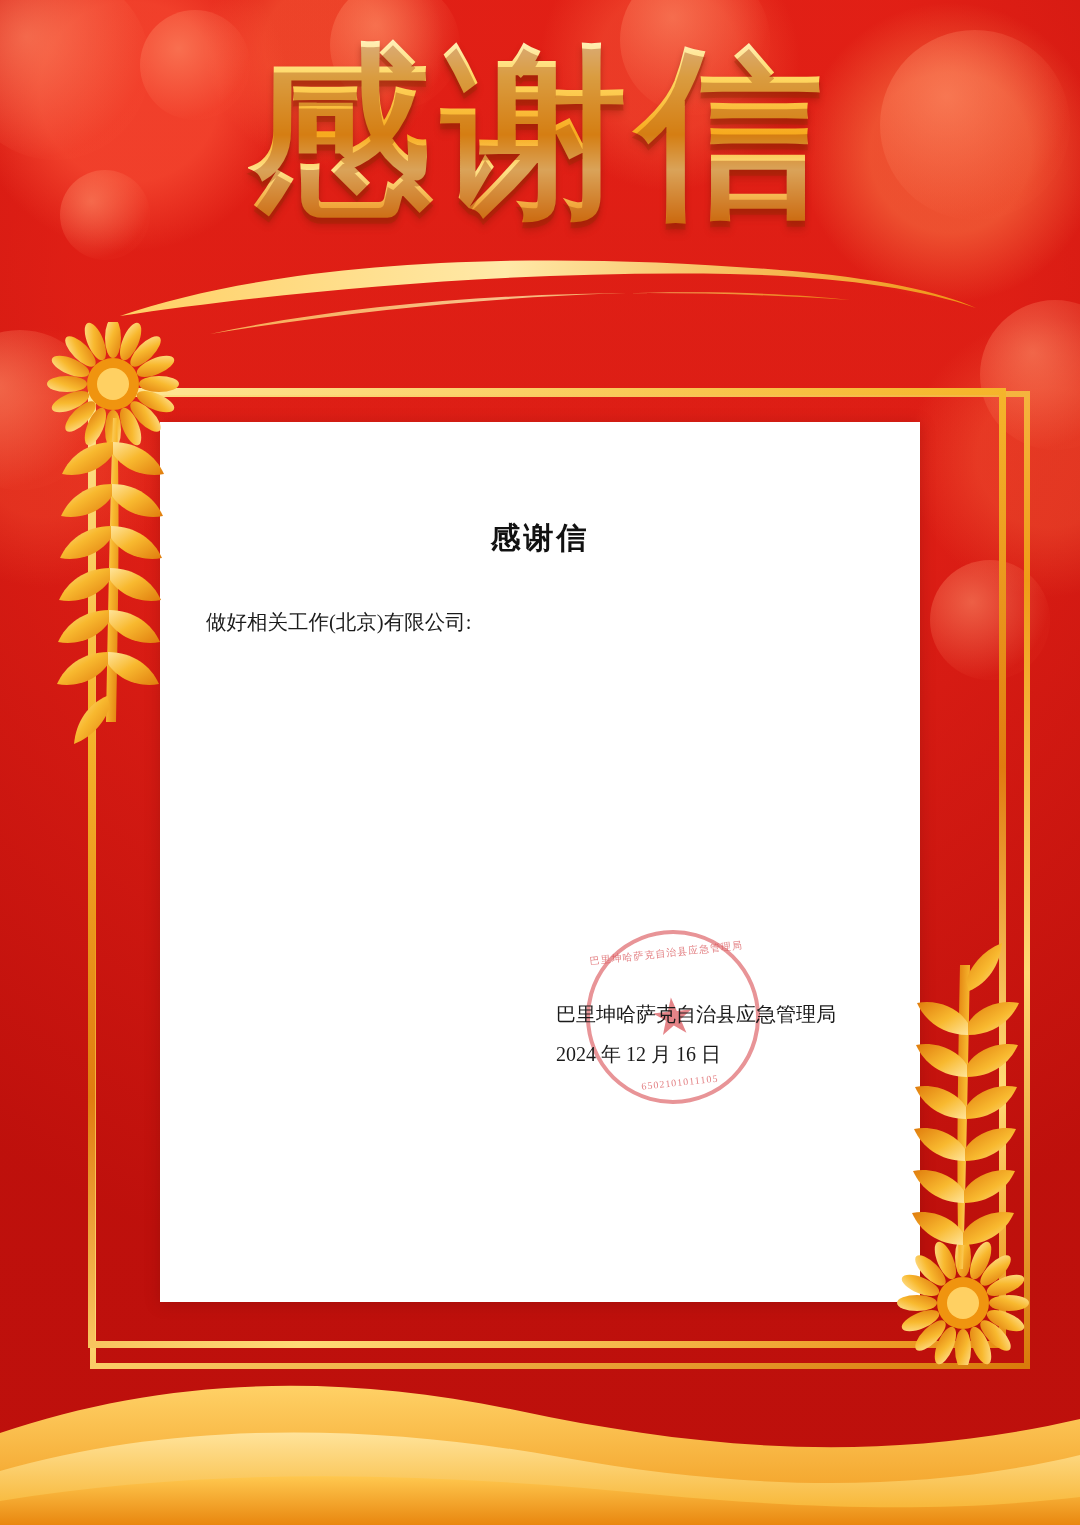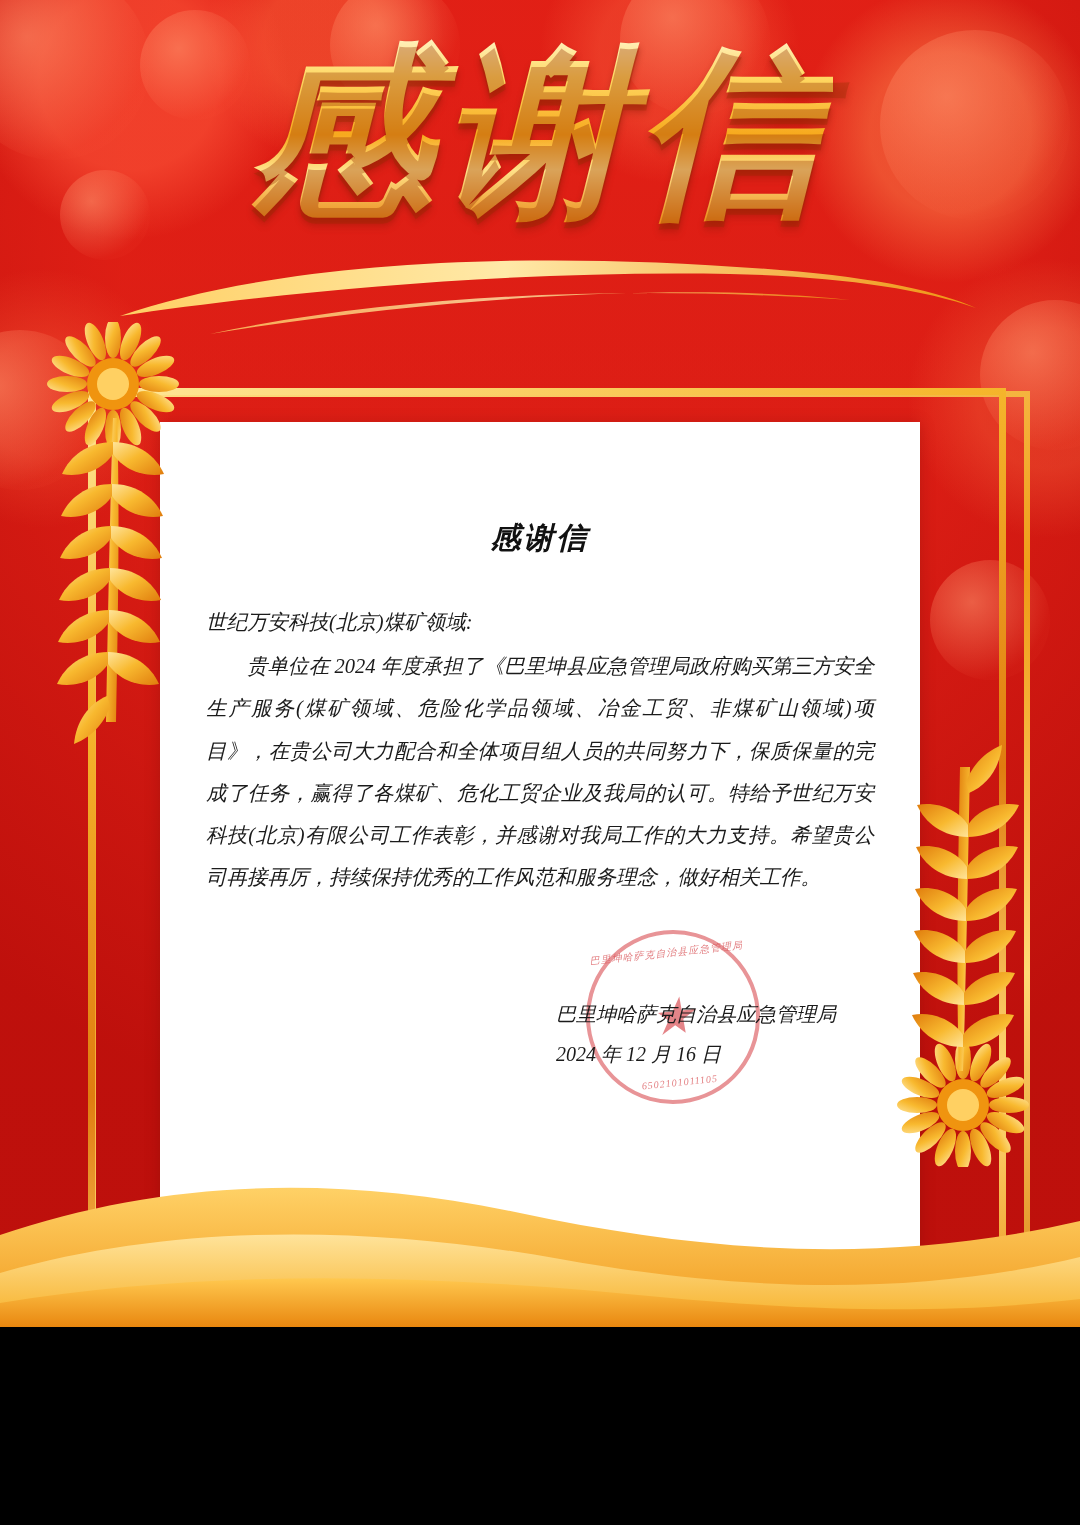--- a/index.html
+++ b/index.html
@@ -6,32 +6,31 @@
     margin: 0;
     padding: 0;
     background: #000;
   }
   body {
     font-family: "Liberation Serif", "DejaVu Serif", serif;
   }
   .poster {
     position: relative;
     width: 1080px;
-    height: 1327px;
+    height: 1525px;
     overflow: hidden;
     background:
       radial-gradient(circle at 12% 6%, rgba(255,90,60,0.55) 0 90px, rgba(255,90,60,0) 160px),
       radial-gradient(circle at 30% 3%, rgba(255,120,70,0.40) 0 60px, rgba(255,120,70,0) 120px),
       radial-gradient(circle at 62% 4%, rgba(255,110,70,0.35) 0 70px, rgba(255,110,70,0) 130px),
       radial-gradient(circle at 88% 10%, rgba(255,140,80,0.45) 0 80px, rgba(255,140,80,0) 150px),
       radial-gradient(circle at 97% 30%, rgba(255,120,70,0.30) 0 70px, rgba(255,120,70,0) 140px),
       radial-gradient(circle at 4% 30%, rgba(255,100,60,0.30) 0 60px, rgba(255,100,60,0) 130px),
       radial-gradient(circle at 50% 20%, rgba(230,35,25,0.65) 0 35%, rgba(190,16,12,0.9) 75%),
       linear-gradient(180deg, #d8190f 0%, #c5120c 45%, #b90f0a 100%);
-    font-style: italic;
   }
   
   .bokeh {
     position: absolute;
     border-radius: 50%;
     background: radial-gradient(circle at 35% 35%, rgba(255,150,110,0.55), rgba(255,90,60,0.05) 70%);
     pointer-events: none;
   }
   
   .title-wrap {
@@ -206,22 +205,21 @@
     <path d="M30,86 C180,34 420,18 690,40 C790,48 850,62 886,78 C830,58 740,46 640,44 C420,40 190,62 30,86 Z" fill="url(#gswoosh)"></path>
     <path d="M120,104 C300,66 520,54 760,70 C640,56 400,58 120,104 Z" fill="url(#gswoosh)" opacity="0.8"></path>
   </svg>
 
   <div class="frame-inner"></div>
   <div class="frame"></div>
 
   <div class="sheet">
     <div class="letter-title">感谢信</div>
     <div class="letter-body">
-      <p class="salutation">世纪万安科技(北京)煤矿领域:</p>
-      <p class="para">贵单位在 2024 年度承担了《巴里坤县应急管理局政府购买第三方安全生产服务(煤矿领域、危险化学品领域、冶金工贸、非煤矿山领域)项目》，在贵公司大力配合和全体项目组人员的共同努力下，保质保量的完成了任务，赢得了各煤矿、危化工贸企业及我局的认可。特给予世纪万安科技(北京)有限公司工作表彰，并感谢对我局工作的大力支持。希望贵公司再接再厉，持续保持优秀的工作风范和服务理念，做好相关工作。</p>
+      <p class="salutation">做好相关工作(北京)有限公司:</p>
     </div>
 
     <div class="stamp">
       <div class="stamp-text-top">巴里坤哈萨克自治县应急管理局</div>
       <div class="star">★</div>
       <div class="stamp-text-bottom">6502101011105</div>
     </div>
 
     <div class="sign-block">
       <div>巴里坤哈萨克自治县应急管理局</div>

